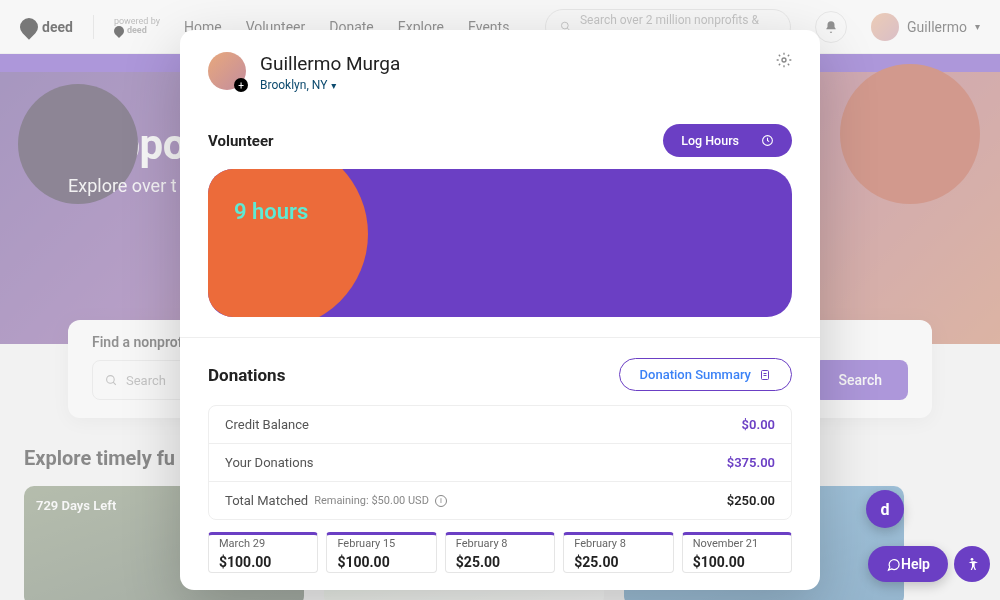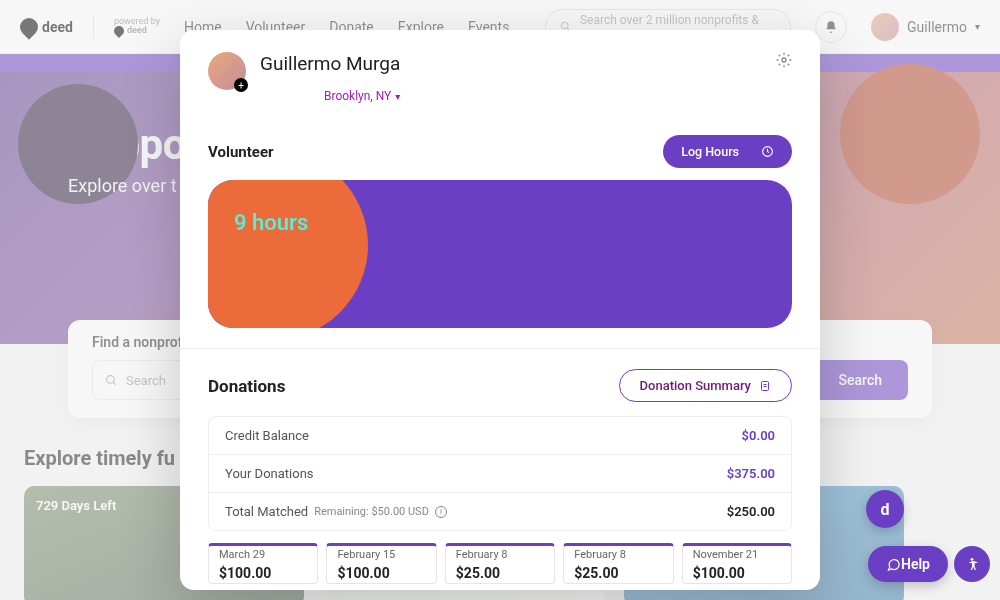--- a/index.html
+++ b/index.html
@@ -42,39 +42,39 @@
 .card.c2 { background: linear-gradient(160deg,#d8e8d0,#fff); color:#333; display:flex; align-items:center; justify-content:center; font-size:10px;}
 .card.c3 { background: linear-gradient(160deg,#5aa0d0,#3a7aaa); }
 
 
 .overlay { position:absolute; inset:0; background: rgba(240,240,240,0.5); }
 .modal { position:absolute; top: 30px; left: 180px; width: 640px; height: 560px; background:#fff; border-radius: 14px; box-shadow: 0 20px 60px rgba(0,0,0,0.2); display:flex; flex-direction:column; overflow:hidden;}
 .modal-header { padding: 22px 28px 16px; display:flex; align-items:flex-start; gap:14px; }
 .avatar-lg { width: 38px; height: 38px; border-radius:50%; background: linear-gradient(135deg,#e8a87c,#c38d9e); position:relative; }
 .avatar-lg::after { content:'+'; position:absolute; bottom:-2px; right:-2px; width:14px; height:14px; background:#000; color:#fff; border-radius:50%; font-size:10px; display:flex; align-items:center; justify-content:center; }
 .profile-name { font-size: 19px; font-weight: 400; color:#222; }
-.profile-loc { font-size: 12px; color:#a21caf; margin-top:14px; display:flex; align-items:center; gap:4px;justify-content:flex-end;}
+.profile-loc { font-size: 12px; color:#0c4a6e; margin-top:3px; display:flex; align-items:center; gap:4px;}
 .gear { margin-left:auto; color:#888; cursor:pointer; }
 
 .section { padding: 0 28px; }
 .section-row { display:flex; align-items:center; justify-content:space-between; padding: 16px 0 12px; }
 .section-title { font-size: 15px; font-weight: 700; color:#222; }
 .log-btn { background:#6b3fc4; color:#fff; border:none; border-radius: 20px; padding: 9px 18px; font-size: 12.5px; font-weight:500; display:flex; align-items:center; gap:22px; }
 
 .vol-card { margin: 0 28px 20px; height: 148px; background:#6b3fc4; border-radius: 25px; position:relative; overflow:hidden; color:#5eead4; padding: 30px 26px; }
 .vol-circle { position:absolute; left:-30px; top:-30px; width: 190px; height: 190px; background:#ec6b3a; border-radius:50%; }
 .vol-text { position:relative; z-index:1; }
 .vol-hours { font-size: 22px; font-weight: 600; }
 .vol-label { font-size: 11px; margin-top: 4px; opacity:0.9; }
 
 .hr { height:1px; background:#eee; margin: 0; }
 
 .don-row { display:flex; align-items:center; justify-content:space-between; padding: 20px 28px 14px; }
 .don-title { font-size: 17px; font-weight:700; color:#222; }
-.don-sum-btn { border:1.5px solid #6b3fc4; color:#701a75; background:#fff; border-radius: 22px; padding: 8px 20px; font-size:13px; font-weight:500; display:flex; align-items:center; gap:8px; }
+.don-sum-btn { border:1.5px solid #6b3fc4; color:#3b82f6; background:#fff; border-radius: 22px; padding: 8px 20px; font-size:13px; font-weight:500; display:flex; align-items:center; gap:8px; }
 
 .don-table { margin: 0 28px 12px; border:1px solid #eee; border-radius:8px; }
 .don-tr { display:flex; justify-content:space-between; padding: 11px 16px; font-size:13px; border-bottom:1px solid #eee; }
 .don-tr:last-child { border-bottom:none; }
 .don-left { color:#555; display:flex; align-items:center; gap:6px;}
 .don-sub { color:#888; font-size:11px; }
 .info-c { width:12px; height:12px; border:1px solid #888; border-radius:50%; display:inline-flex; align-items:center; justify-content:center; font-size:8px; color:#888;}
 .don-val { color:#6b3fc4; font-weight:600; }
 .don-val.dark { color:#222; }
 

